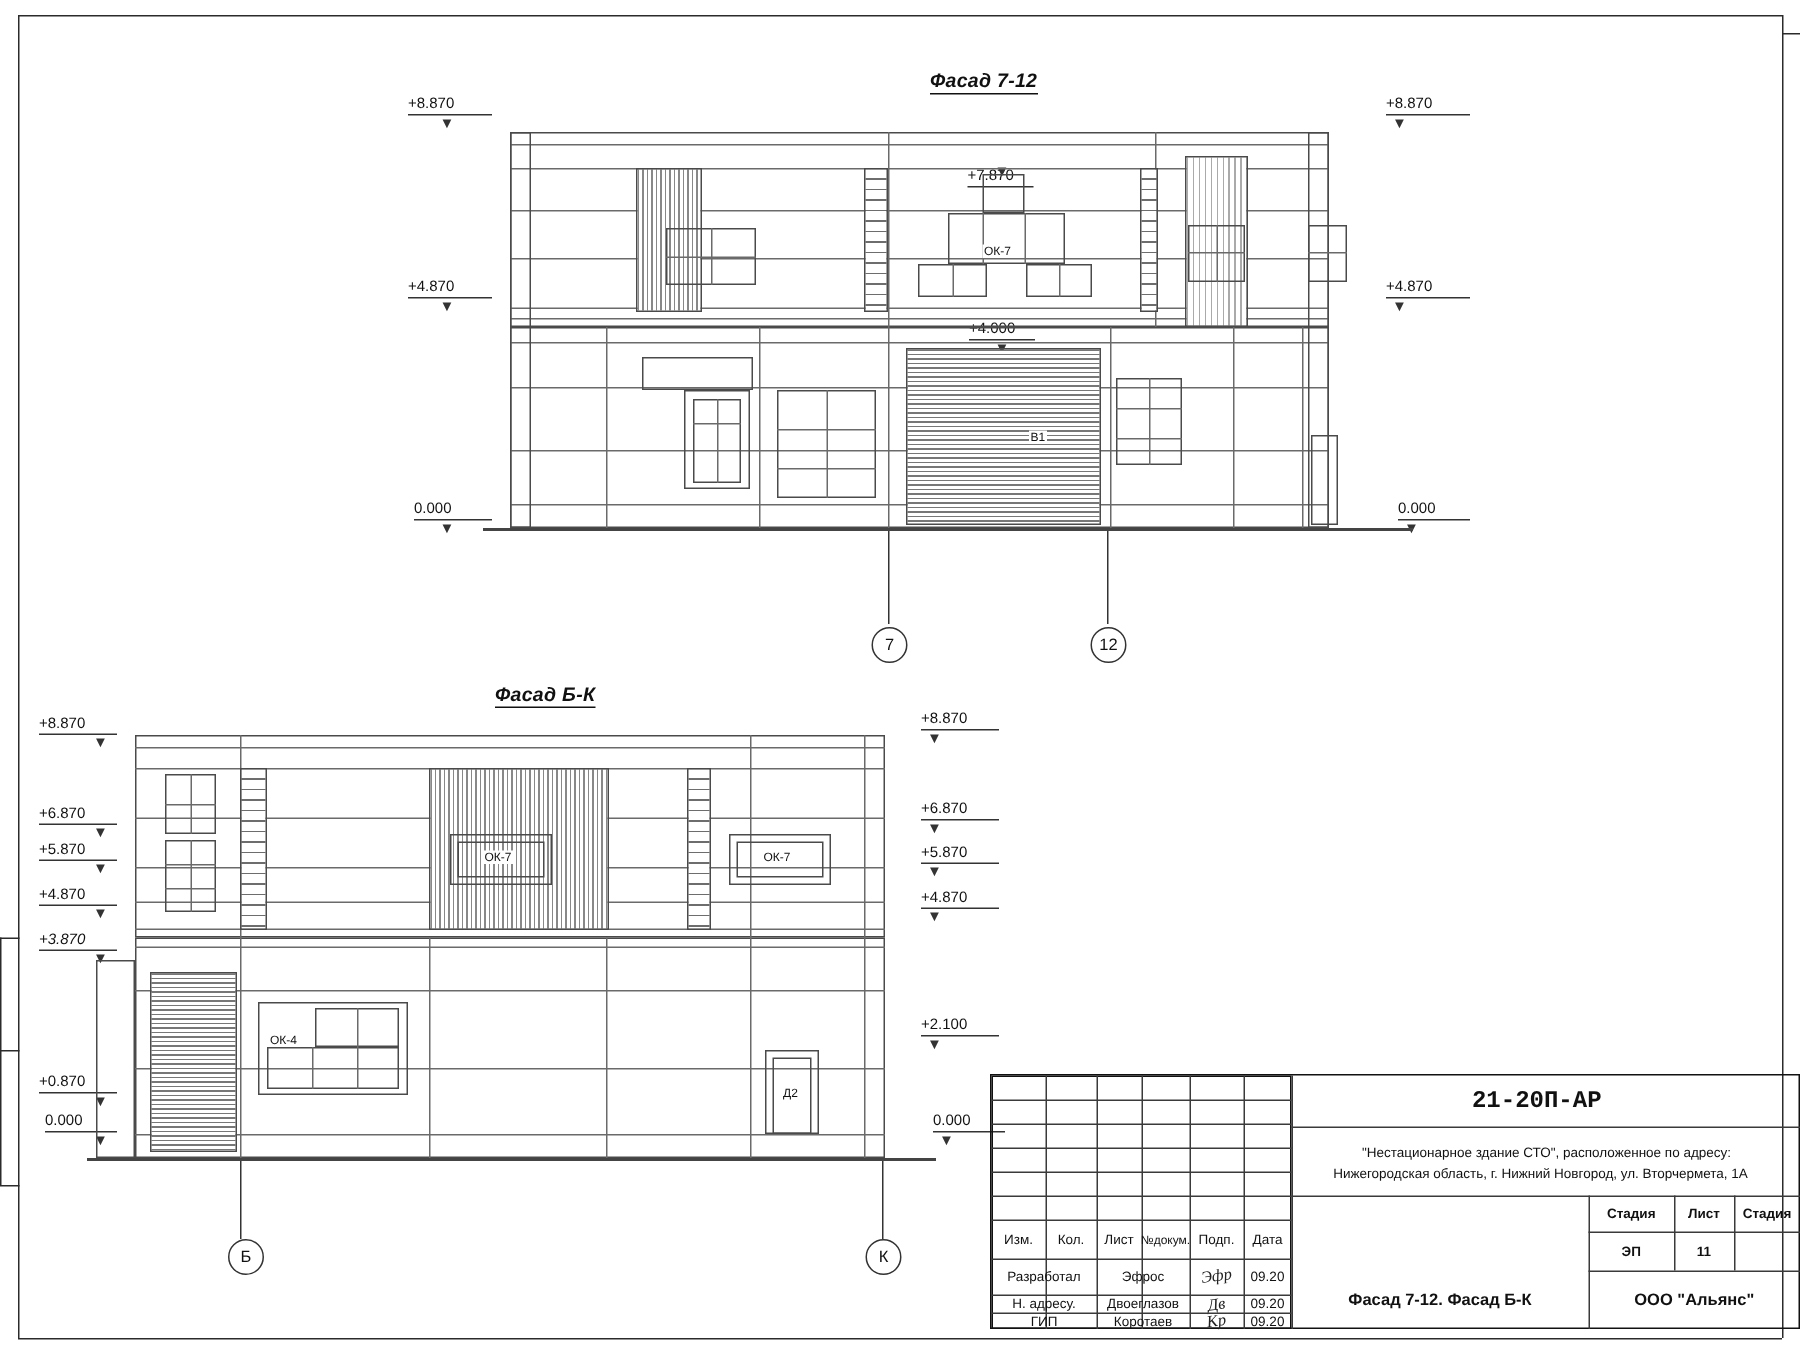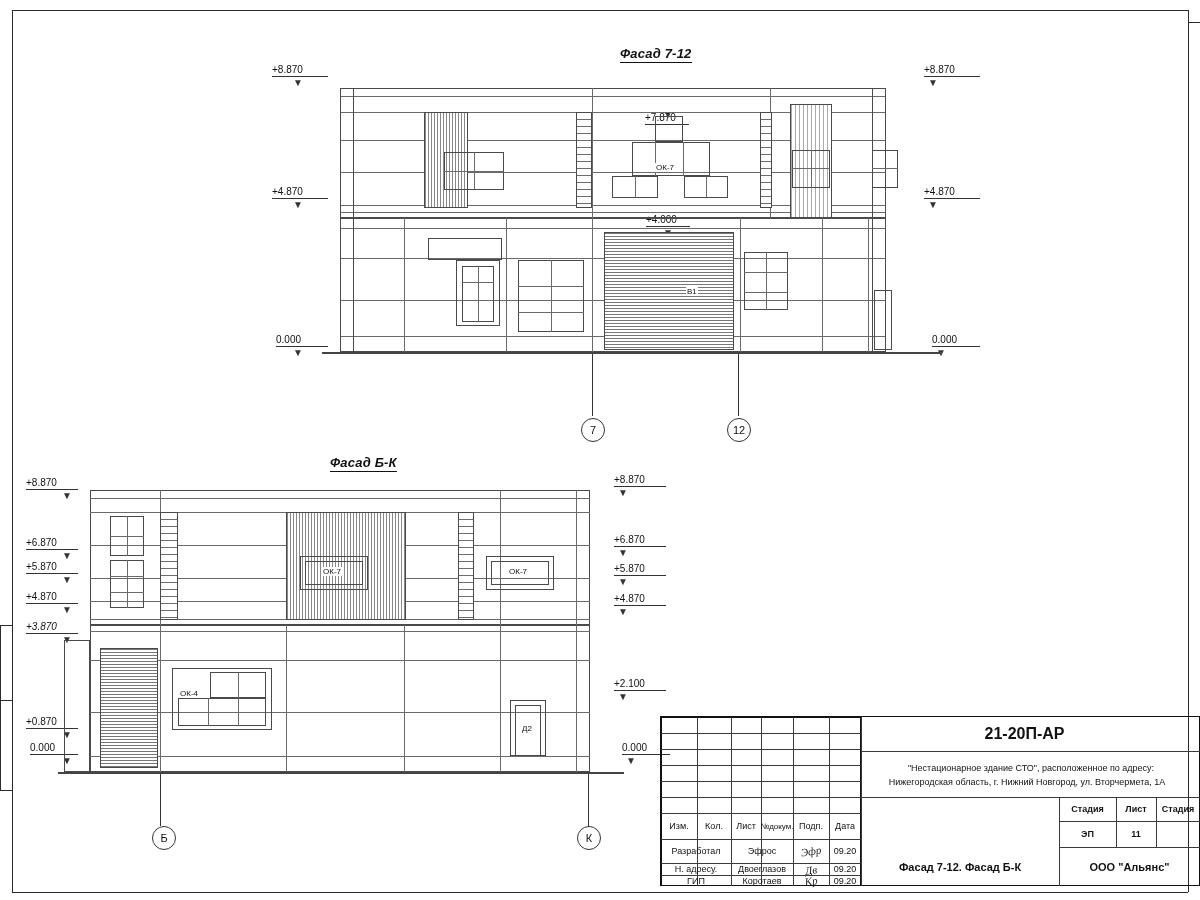--- a/index.html
+++ b/index.html
@@ -352,21 +352,21 @@
 
     <div class="ln vl" style="left:200px;top:0px;height:169px;"></div>
     <div class="ln hl" style="left:200px;top:34px;width:339px;"></div>
     <div class="ln hl" style="left:200px;top:80px;width:339px;"></div>
     <div class="ln hl" style="left:398px;top:104px;width:141px;"></div>
     <div class="ln hl" style="left:398px;top:130px;width:141px;"></div>
     <div class="ln vl" style="left:398px;top:80px;height:89px;"></div>
     <div class="ln vl" style="left:455px;top:80px;height:50px;"></div>
     <div class="ln vl" style="left:495px;top:80px;height:50px;"></div>
 
-    <div class="tbc big" style="left:200px;top:0px;width:327px;height:34px;">21-20П-АР</div>
+    <div class="tbc big" style="left:200px;top:0px;width:327px;height:34px;font-family:Liberation Mono, monospace;">21-20П-АР</div>
 
     <div class="tbc" style="left:202px;top:44px;width:336px;height:14px;">"Нестационарное здание СТО", расположенное по адресу:</div>
     <div class="tbc" style="left:202px;top:58px;width:328px;height:14px;">Нижегородская область, г. Нижний Новгород, ул. Вторчермета, 1А</div>
 
     <div class="tbc mid" style="left:200px;top:130px;width:198px;height:39px;">Фасад 7-12. Фасад Б-К</div>
 
     <div class="tbc bold" style="left:398px;top:80px;width:57px;height:24px;">Стадия</div>
     <div class="tbc bold" style="left:455px;top:80px;width:40px;height:24px;">Лист</div>
     <div class="tbc bold" style="left:495px;top:80px;width:44px;height:24px;">Стадия</div>
 

